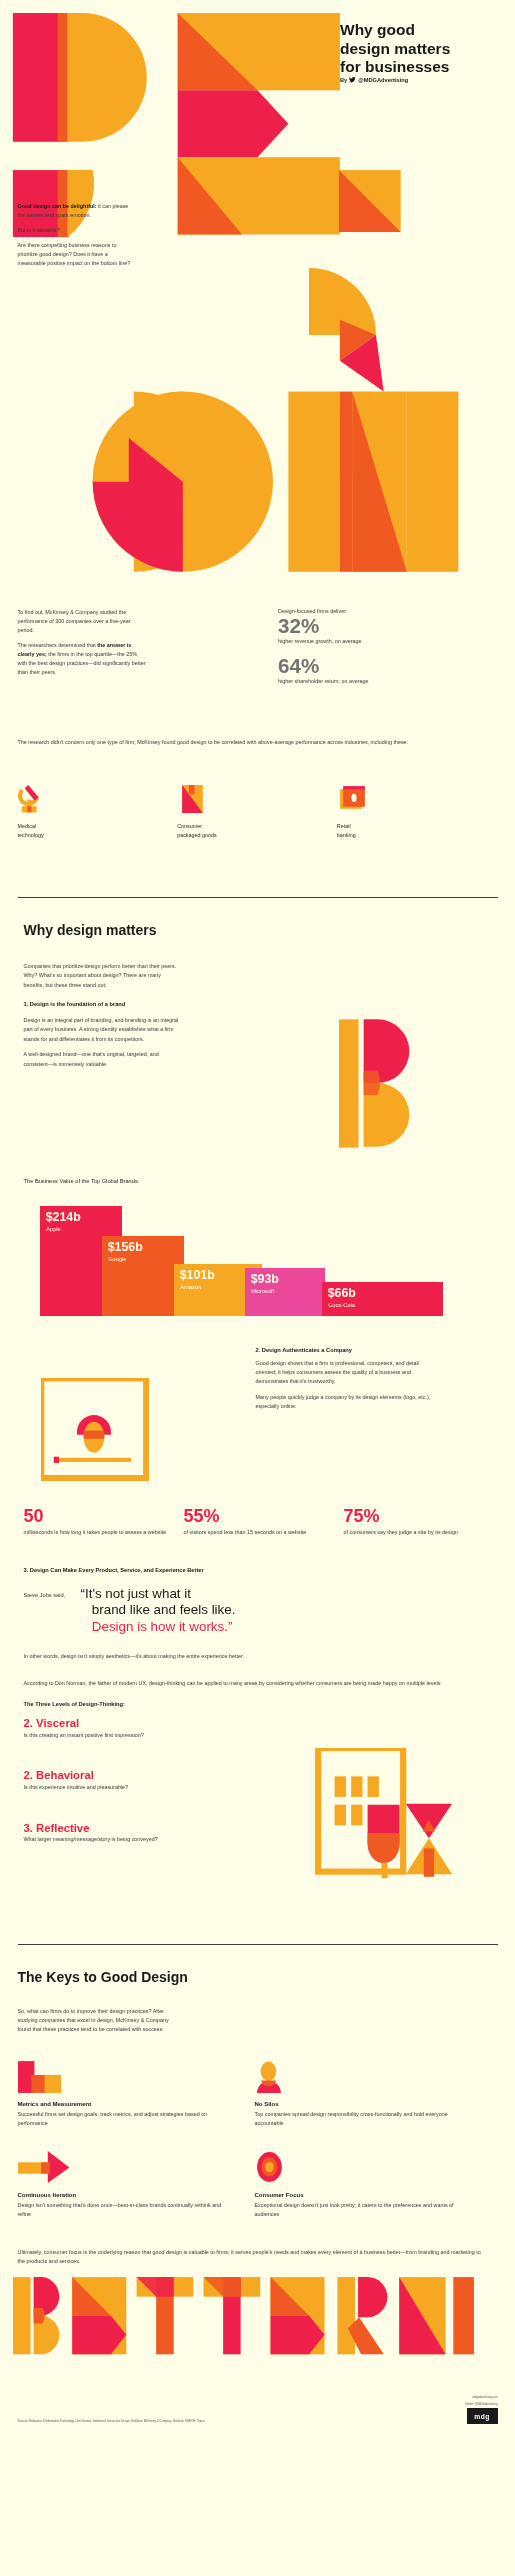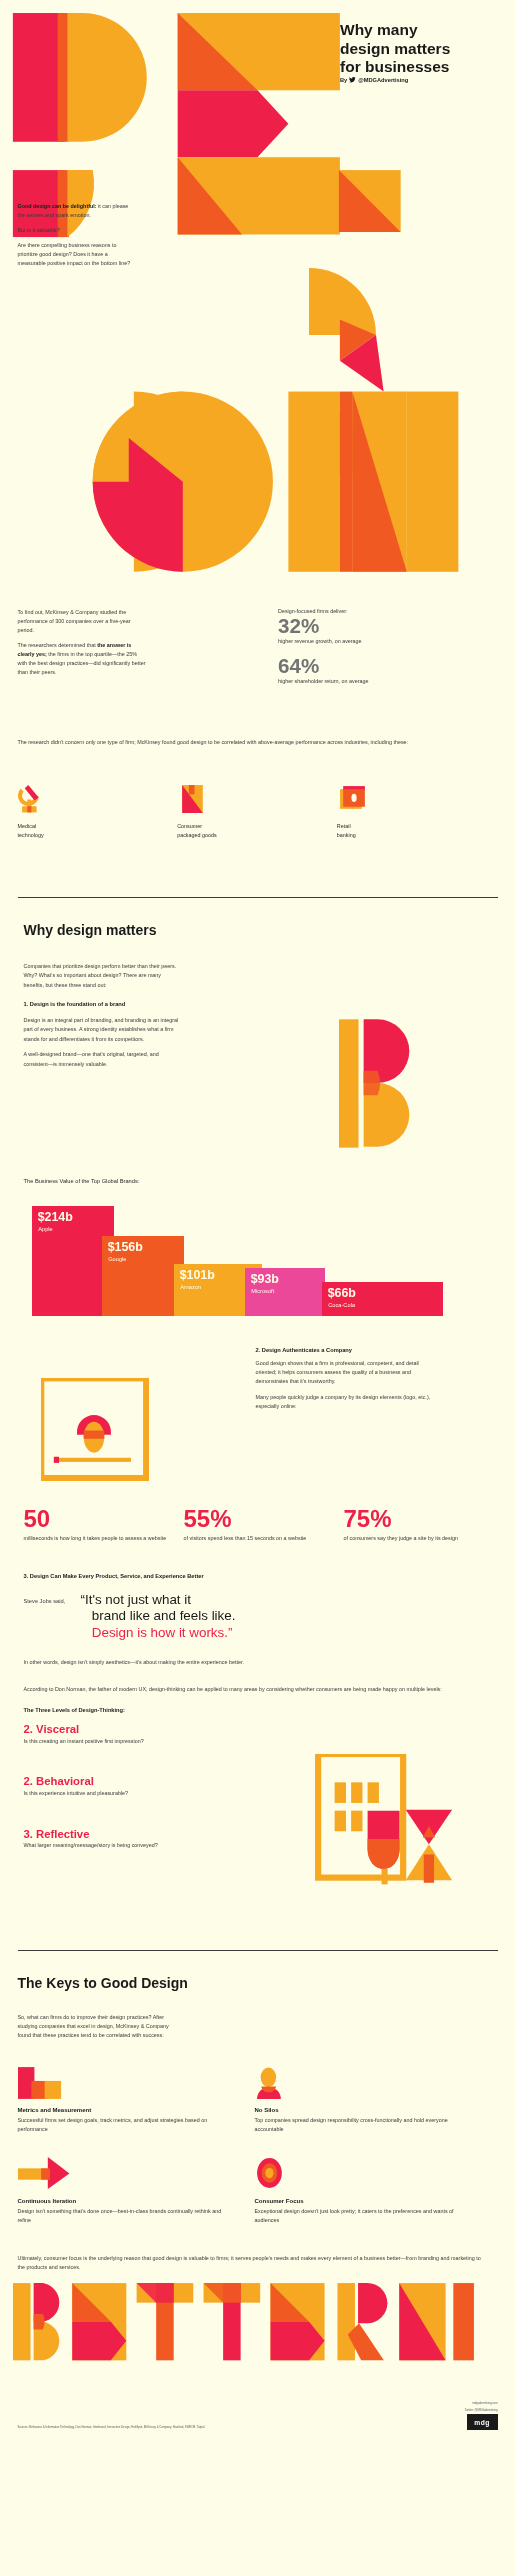--- a/index.html
+++ b/index.html
@@ -63,21 +63,21 @@
 
   
   .bars { position:relative; height:118px; }
   .bar { position:absolute; bottom:0; }
   .bar .v { position:absolute; left:6.2px; top:4.6px; font-size:12.4px; font-weight:bold; color:#FDFDE8; white-space:nowrap; }
   .bar .n { position:absolute; left:6.7px; top:20.6px; font-size:5.7px; color:#FDFDE8; white-space:nowrap; }
 
   
   .threecol { display:flex; }
   .threecol .c { width:165px; }
-  .threecol .n { font-size:24px; font-weight:bold; color:#EE2049; line-height:1; margin-bottom:3.1px; }
+  .threecol .n { font-size:18px; font-weight:bold; color:#EE2049; line-height:1; margin-bottom:3.1px; }
   .threecol .t { font-size:5.4px; line-height:1.75; color:#3a3a3a; }
 
   
   .q-said { font-size:5.7px; color:#3a3a3a; }
   .quote { font-size:13.4px; font-weight:normal; line-height:1.22; color:#1a1a1a; }
   .quote .red { color:#EE2049; }
 
   
   .lvl-n { font-size:11.3px; font-weight:bold; color:#EE2049; line-height:1.1; }
   .lvl-t { font-size:5.4px; line-height:1.65; color:#3a3a3a; margin-top:1px; }
@@ -141,21 +141,21 @@
       <path d="M180 935 A175 175 0 0 0 355 1110 V935 Z" fill="#EE2049"></path>
 
       <rect x="560" y="760" width="100" height="350" fill="#F7A823"></rect>
       <rect x="660" y="760" width="24" height="350" fill="#F05A22"></rect>
       <path d="M684 760 H790 V1110 H684 Z" fill="#F7A823"></path>
       <path d="M684 760 L790 1110 H684 Z" fill="#F05A22"></path>
       <rect x="790" y="760" width="100" height="350" fill="#F7A823"></rect>
     </svg>
 
     <div class="hero-title">
-      <div>Why many</div>
+      <div>Why good</div>
       <div>design matters</div>
       <div>for businesses</div>
     </div>
 
     <div class="hero-by">
       <span>By</span>
       <svg class="tw" viewBox="0 0 24 20">
         <path d="M24 2.4a9.6 9.6 0 0 1-2.8.8A4.9 4.9 0 0 0 23.3.4a9.7 9.7 0 0 1-3.1 1.2A4.8 4.8 0 0 0 11.8 6 13.7 13.7 0 0 1 1.6.9 4.9 4.9 0 0 0 3.1 7.3a4.8 4.8 0 0 1-2.2-.6 4.8 4.8 0 0 0 3.9 4.8 4.9 4.9 0 0 1-2.2.1 4.8 4.8 0 0 0 4.5 3.4A9.7 9.7 0 0 1 0 17a13.7 13.7 0 0 0 7.5 2.2c9 0 14-7.5 14-14v-.7A9.9 9.9 0 0 0 24 2.4z"></path>
       </svg>
       <span>@MDGAdvertising</span>
@@ -242,21 +242,21 @@
         <rect x="0" y="0" width="38" height="250" fill="#F7A823"></rect>
         <path d="M48 0 H75 A62 62 0 0 1 75 124 H48 Z" fill="#EE2049"></path>
         <path d="M48 124 H75 A62 62 0 0 1 75 248 H48 Z" fill="#F7A823"></path>
         <path d="M48 100 H75 A62 62 0 0 1 75 148 H48 Z" fill="#F05A22" opacity="0.85"></path>
       </svg>
     </div>
 
     <div style="margin-top:5.2px;">
       <div class="sub-h" style="font-weight:normal;font-size:5.7px;color:#2b2b2b;margin-bottom:13.4px;">The Business Value of the Top Global Brands:</div>
       <div class="bars">
-        <div class="bar" style="left:8px;width:82px;height:110px;background:#EE2049;">
+        <div class="bar" style="left:16px;width:82px;height:110px;background:#EE2049;">
           <div class="v">$214b</div>
           <div class="n">Apple</div>
         </div>
         <div class="bar" style="left:78px;width:82px;height:80px;background:#F05A22;">
           <div class="v">$156b</div>
           <div class="n">Google</div>
         </div>
         <div class="bar" style="left:150px;width:88px;height:52px;background:#F7A823;">
           <div class="v">$101b</div>
           <div class="n">Amazon</div>

